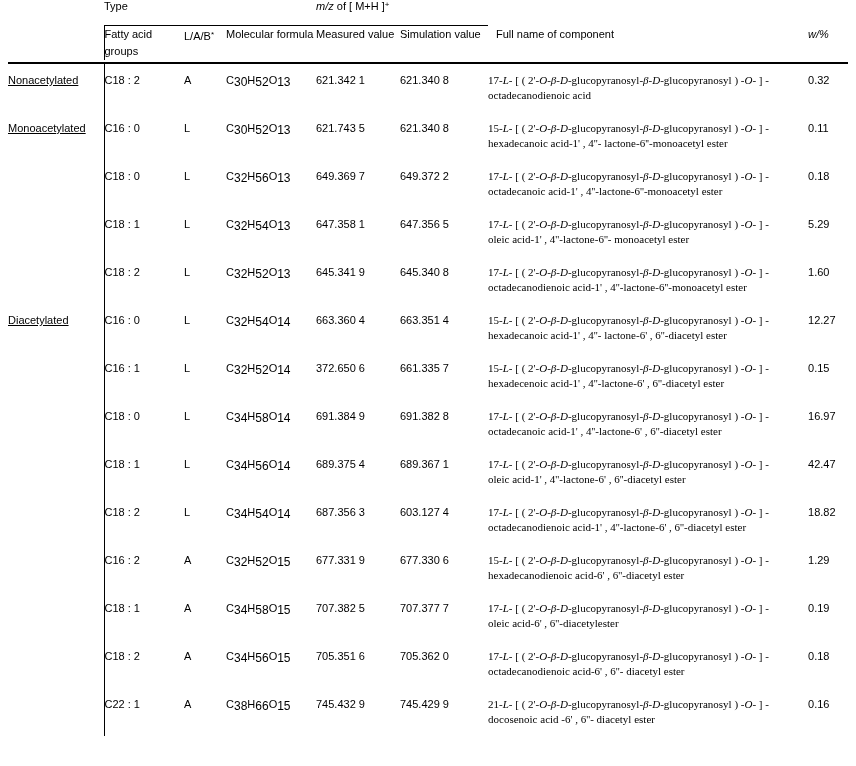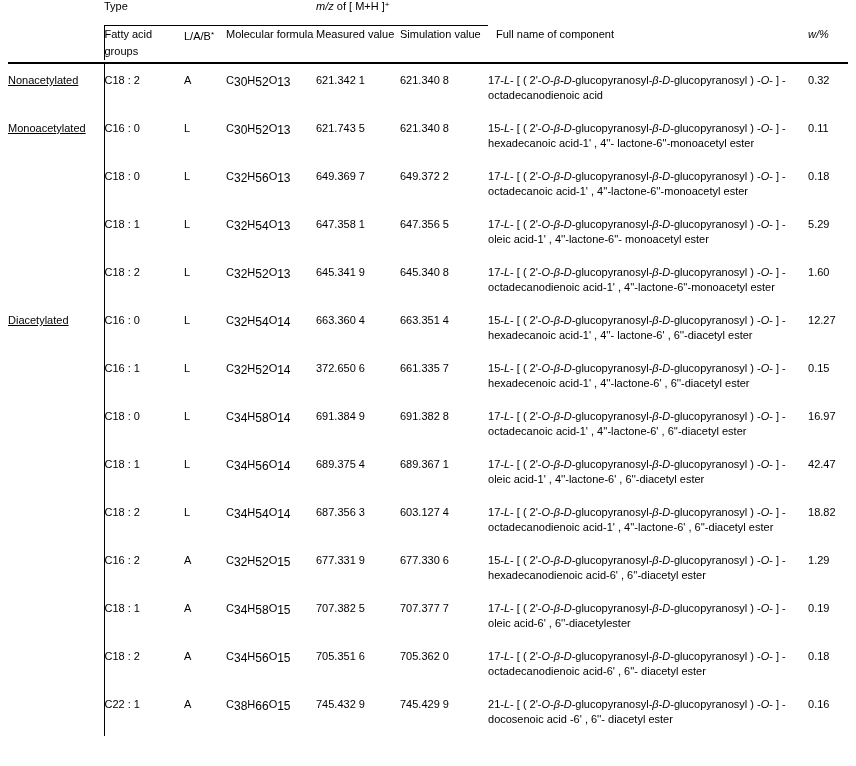--- a/index.html
+++ b/index.html
@@ -98,21 +98,21 @@
   }
   
   td.fatty, th.fatty, .sep-left {
     border-left: 1px solid #000;
     padding-left: 8px;
   }
   .hdr-type { padding-left: 8px; }
   i { font-style: italic; }
   sub { font-size: 12px; vertical-align: -2px; }
   sup { font-size: 8px; vertical-align: 3px; }
-  .nm { font-size: 10.5px; line-height: 15px; }
+  .nm { font-size: 10.5px; line-height: 15px; font-family: Liberation Serif, serif; }
 </style>
 </head>
 <body>
 
 <div class="sheet">
   <table class="tbl">
     <colgroup>
       <col class="c-group">
         <col class="c-fatty">
         <col class="c-lab">

